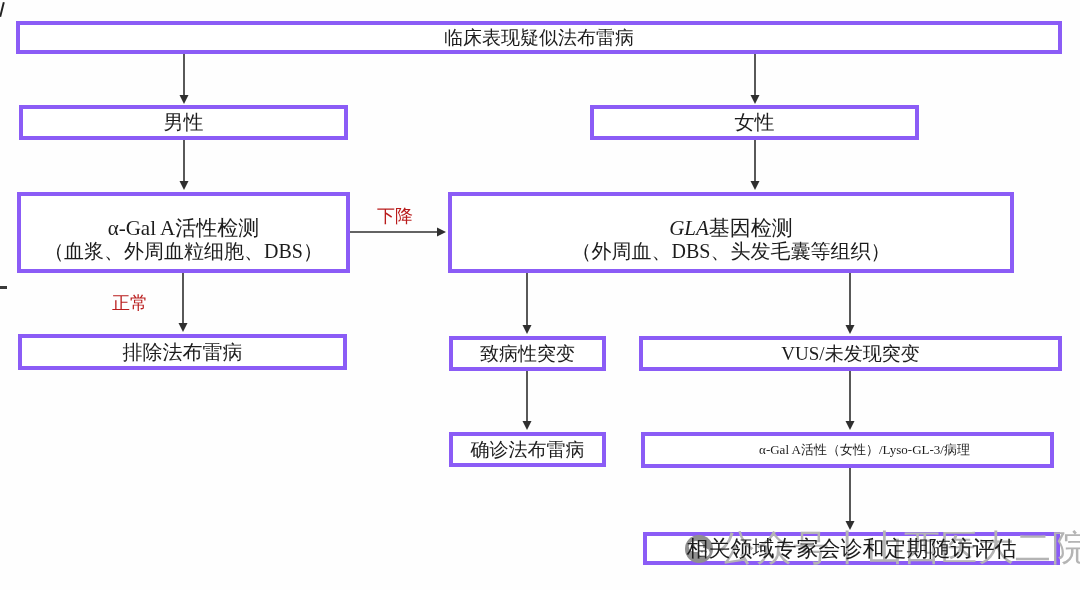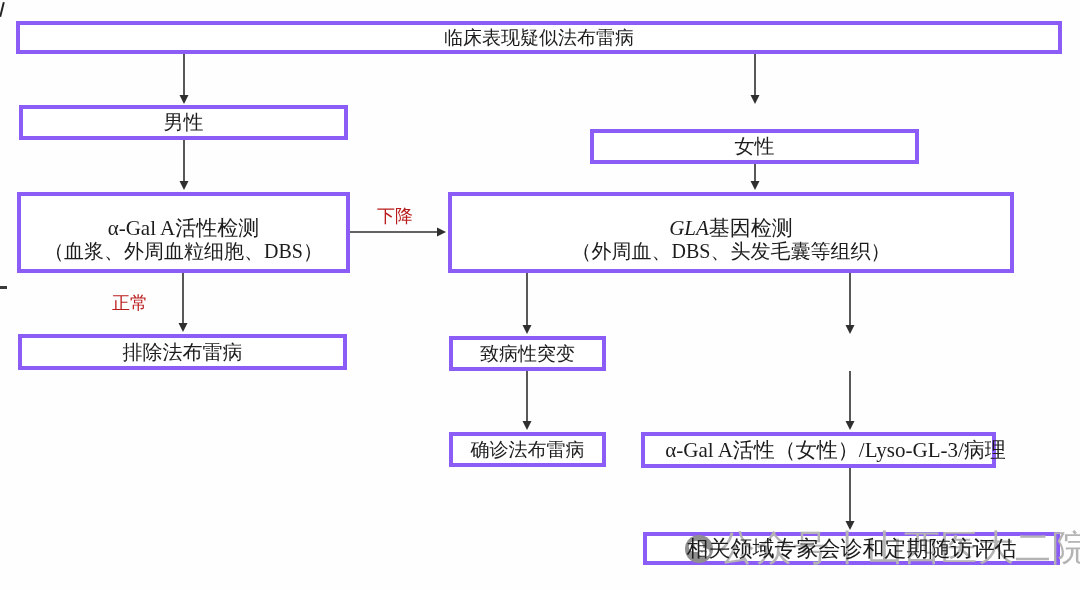--- a/index.html
+++ b/index.html
@@ -15,28 +15,28 @@
     text-align:center; line-height:1.15;
   }
   .node .lbl { position:relative; z-index:6; white-space:nowrap; }
   .node.two-line { flex-direction:column; justify-content:space-evenly; padding:20px 0; }
   .title { font-size:21px; }
   .sub { font-size:20px; }
   .ital { font-style:italic; }
 
   #n-clinical  { left:16px;  top:21px;  width:1046px; height:33px; font-size:19px; }
   #n-male      { left:19px;  top:105px; width:329px;  height:35px; font-size:20px; }
-  #n-female    { left:590px; top:105px; width:329px;  height:35px; font-size:20px;margin-top:24px; }
+  #n-female    { left:590px; top:105px; width:329px;  height:35px; font-size:20px; }
   #n-agal      { left:17px;  top:192px; width:333px;  height:81px; }
   #n-gla       { left:448px; top:192px; width:566px;  height:81px; }
   #n-exclude   { left:18px;  top:334px; width:329px;  height:36px; font-size:20px; }
   #n-pathogenic{ left:449px; top:336px; width:157px;  height:35px; font-size:19px; }
   #n-vus       { left:639px; top:336px; width:423px;  height:35px; font-size:19px; }
   #n-confirm   { left:449px; top:432px; width:157px;  height:35px; font-size:19px; }
-  #n-activity  { left:641px; top:432px; width:355px;  height:36px; font-size:21px;padding-left:34px; }
+  #n-activity  { left:641px; top:432px; width:413px;  height:36px; font-size:13px;padding-left:34px; }
   #n-followup  { left:643px; top:532px; width:417px;  height:33px; font-size:22px; }
 
   .edge-label { position:absolute; font-size:18px; color:#b91c1c; white-space:nowrap; }
   #lbl-normal    { left:112px; top:291px;font-family:Liberation Mono, monospace; }
   #lbl-decreased { left:377px; top:204px; }
 
   .watermark {
     position:absolute; left:684px; top:524px; display:flex; align-items:center;
     gap:5px; pointer-events:none; white-space:nowrap;
   }
@@ -125,20 +125,23 @@
   </div>
 
   <div class="node" id="n-exclude">
     <span class="lbl">排除法布雷病</span>
   </div>
 
   <div class="node" id="n-pathogenic">
     <span class="lbl">致病性突变</span>
   </div>
 
+  <div class="node" id="n-vus">
+    <span class="lbl">VUS/未发现突变</span>
+  </div>
 
   <div class="node" id="n-confirm">
     <span class="lbl">确诊法布雷病</span>
   </div>
 
   <div class="node" id="n-activity">
     <span class="lbl">α-Gal A活性（女性）/Lyso-GL-3/病理</span>
   </div>
 
   <div class="node" id="n-followup">

